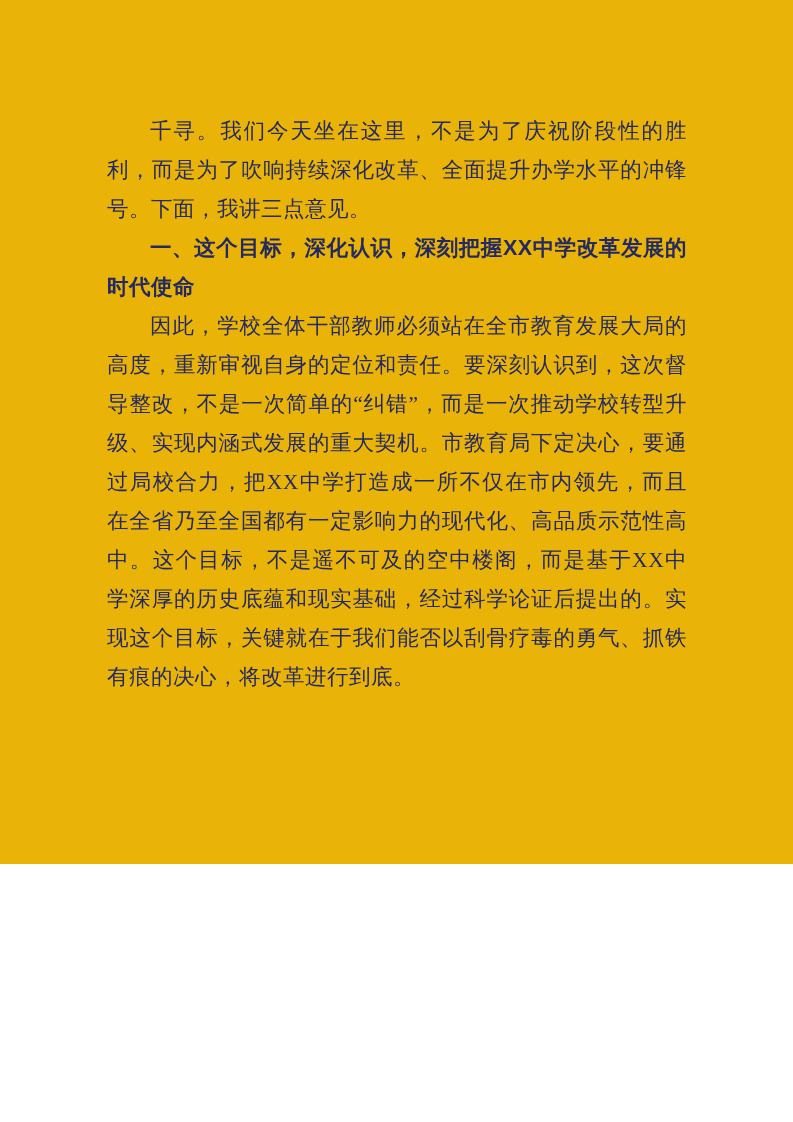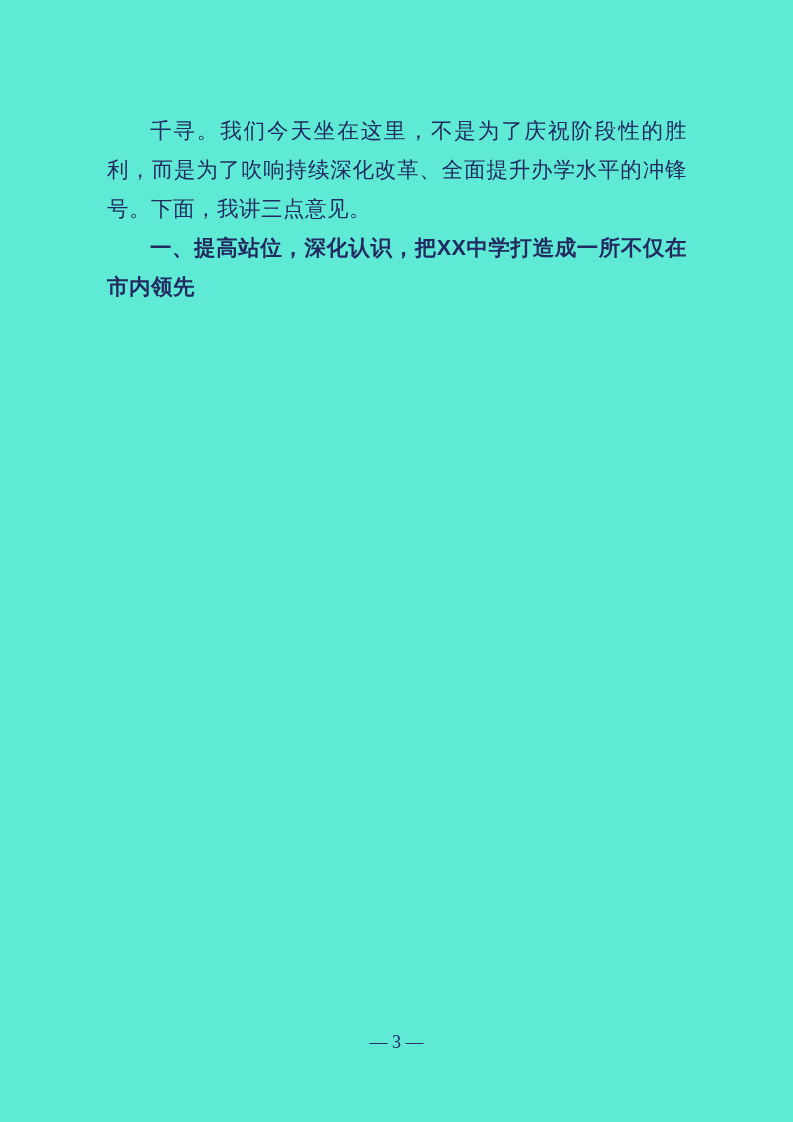--- a/index.html
+++ b/index.html
@@ -3,22 +3,22 @@
 <meta charset="utf-8">
 <style>
   html, body {
     margin: 0;
     padding: 0;
     background: #ffffff;
   }
   .page {
     position: relative;
     width: 793px;
-    height: 1122px;
-    background: #5eead4;
+    height: 864px;
+    background: #eab308;
     overflow: hidden;
     font-family: "Liberation Serif", "DejaVu Serif", serif;
     color: #232a62;
   }
   .content {
     position: absolute;
     left: 107px;
     right: 106px;
     top: 112px;
   }
@@ -51,16 +51,17 @@
     color: #232a62;
     font-family: "Liberation Serif", "DejaVu Serif", serif;
   }
 </style>
 </head>
 <body>
 
 <div class="page">
   <div class="content">
     <p class="para">千寻。我们今天坐在这里，不是为了庆祝阶段性的胜利，而是为了吹响持续深化改革、全面提升办学水平的冲锋号。下面，我讲三点意见。</p>
-    <p class="heading">一、提高站位，深化认识，把XX中学打造成一所不仅在市内领先</p>
+    <p class="heading">一、这个目标，深化认识，深刻把握XX中学改革发展的时代使命</p>
+    <p class="para">因此，学校全体干部教师必须站在全市教育发展大局的高度，重新审视自身的定位和责任。要深刻认识到，这次督导整改，不是一次简单的“纠错”，而是一次推动学校转型升级、实现内涵式发展的重大契机。市教育局下定决心，要通过局校合力，把XX中学打造成一所不仅在市内领先，而且在全省乃至全国都有一定影响力的现代化、高品质示范性高中。这个目标，不是遥不可及的空中楼阁，而是基于XX中学深厚的历史底蕴和现实基础，经过科学论证后提出的。实现这个目标，关键就在于我们能否以刮骨疗毒的勇气、抓铁有痕的决心，将改革进行到底。</p>
   </div>
   <div class="footer">— 3 —</div>
 </div>
 
 </body></html>

